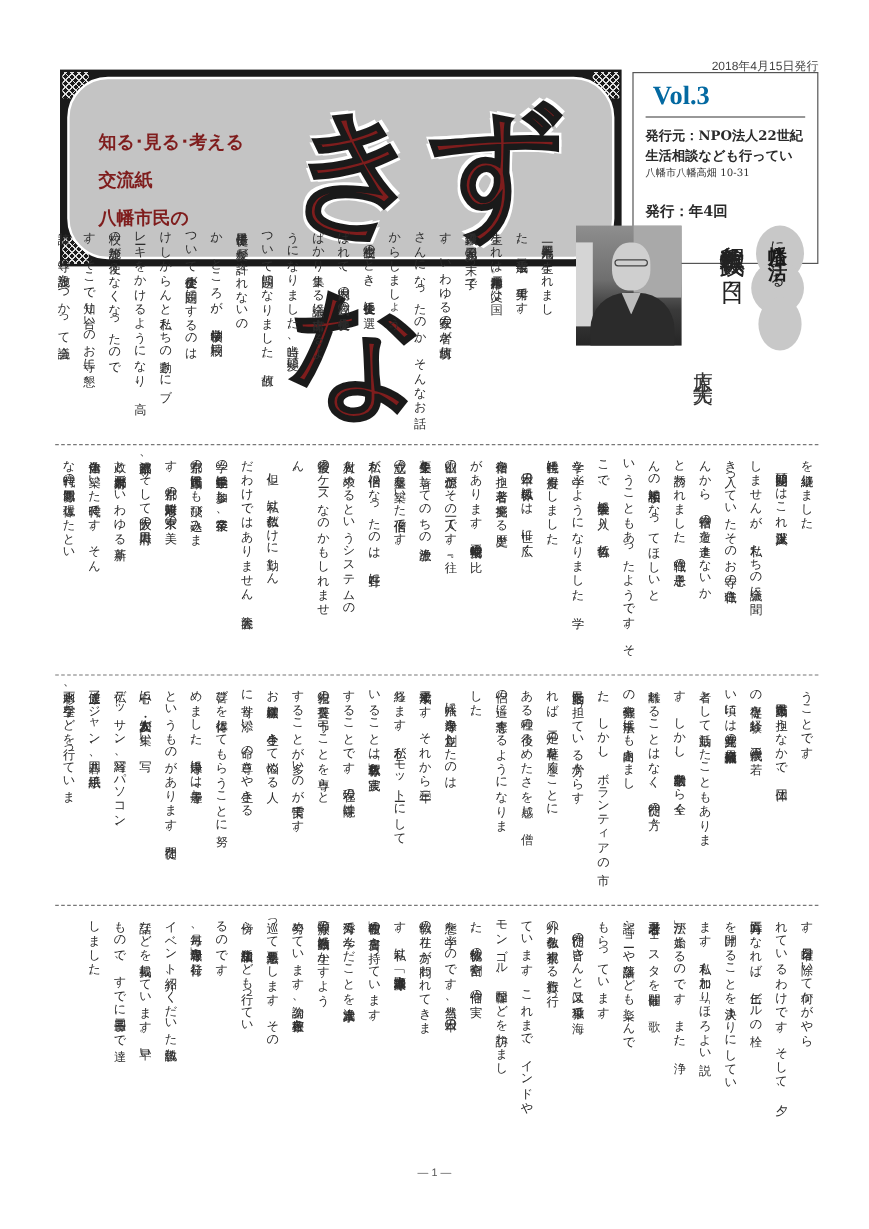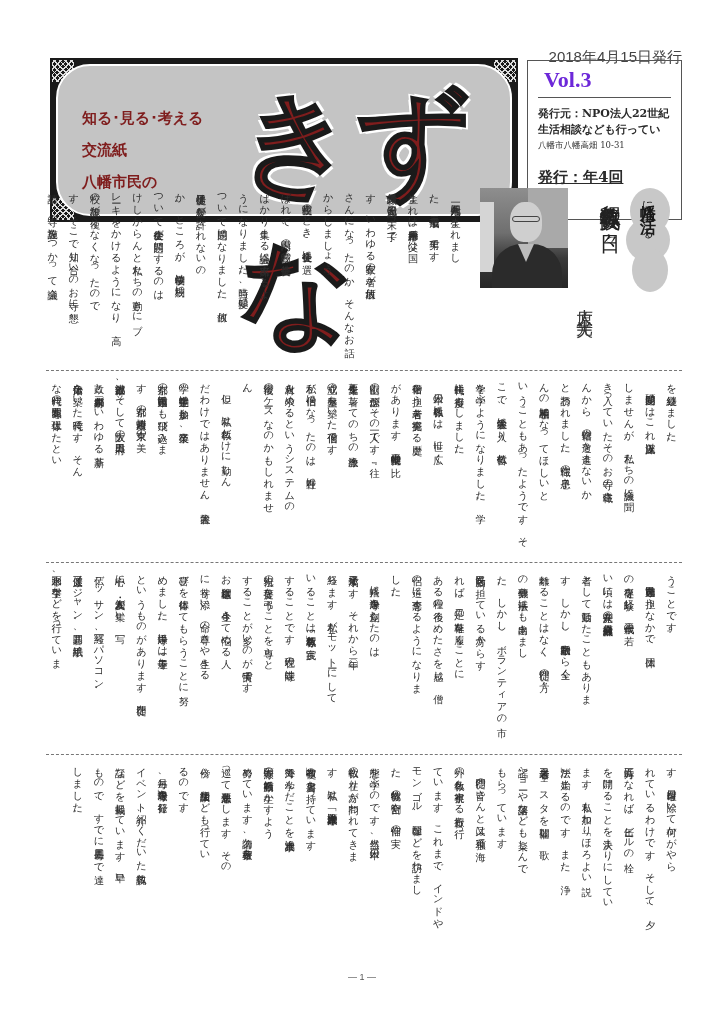--- a/index.html
+++ b/index.html
@@ -2,21 +2,21 @@
 <html><head>
 <meta charset="utf-8">
 <style>
   * { box-sizing: border-box; margin: 0; padding: 0; }
   html, body { width: 724px; height: 1024px; background: #ffffff; overflow: hidden; }
   body { position: relative; font-family: "DejaVu Serif", "Liberation Serif", serif; color: #2a2a2a; }
 
   .issue-date {
     position: absolute; top: 48px; right: 42px;
     font-family: "Liberation Sans", "DejaVu Sans", sans-serif;
-    font-size: 15px; color: #444;
+    font-size: 10px; color: #444;
   }
 
   
   .masthead {
     position: absolute; left: 50px; top: 58px; width: 468px; height: 164px;
     background: #1a1a1a; padding: 6px;
   }
   .masthead-corner {
     position: absolute; width: 22px; height: 22px;
     background:
@@ -48,26 +48,26 @@
     text-shadow: 0 0 0 #fff, 3px 3px 0 #fff, -3px -3px 0 #fff, 3px -3px 0 #fff, -3px 3px 0 #fff;
   }
 
   
   .vol-box {
     position: absolute; left: 527px; top: 60px; width: 155px; height: 160px;
     border: 1px solid #555; padding: 6px 10px;
   }
   .vol-title {
     font-family: "Liberation Serif", serif; font-size: 22px; font-weight: bold;
-    color: #6d28d9; padding: 0 0 4px 6px;
+    color: #0369a1; padding: 0 0 4px 6px;
     border-bottom: 1px solid #555; margin-bottom: 8px;
   }
   .vol-publisher { font-size: 11px; font-weight: bold; line-height: 16px; white-space: nowrap; }
   .vol-address { font-size: 8.5px; line-height: 14px; color: #333; white-space: nowrap; }
-  .vol-frequency { font-size: 15px; font-weight: bold; margin-top: 16px; text-decoration: underline; }
+  .vol-frequency { font-size: 12px; font-weight: bold; margin-top: 16px; }
 
   
   .photo {
     position: absolute; left: 480px; top: 188px; width: 88px; height: 100px;
     background: linear-gradient(180deg, #8e8e8e 0%, #6f6f6f 45%, #3a3a3a 70%, #262626 100%);
     overflow: hidden;
   }
   .photo .wall { position: absolute; right: 0; top: 0; width: 40px; height: 60px; background: #a9a9a9; }
   .photo .art { position: absolute; left: 0; top: 14px; width: 14px; height: 70px; background: #d5d5d5; }
   .photo .head {

